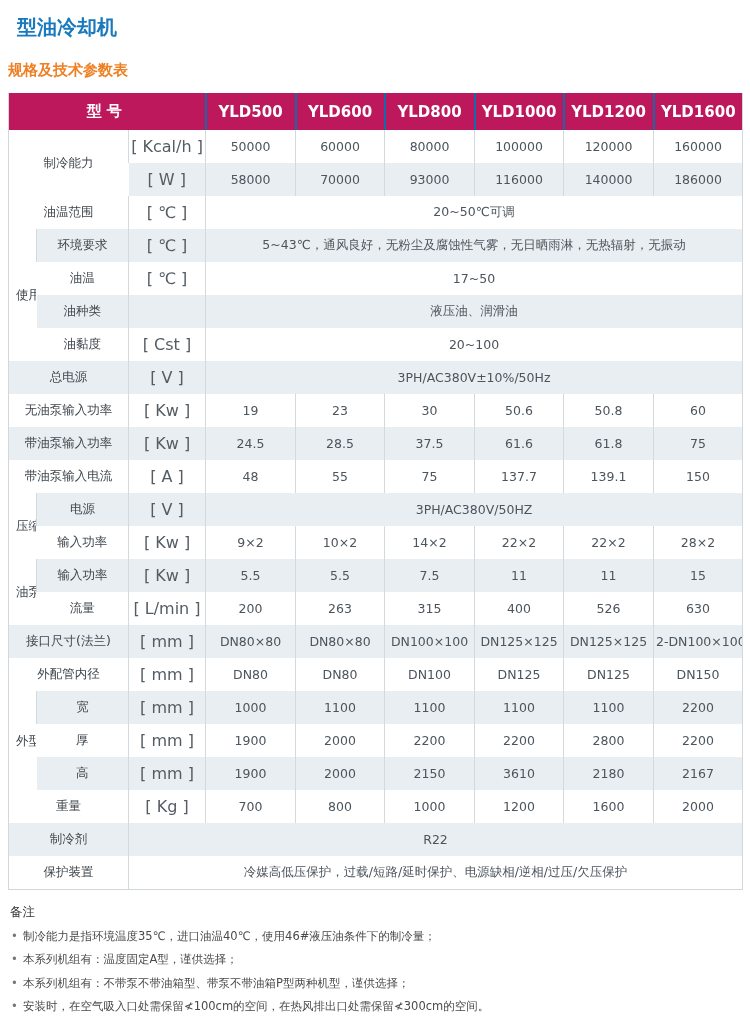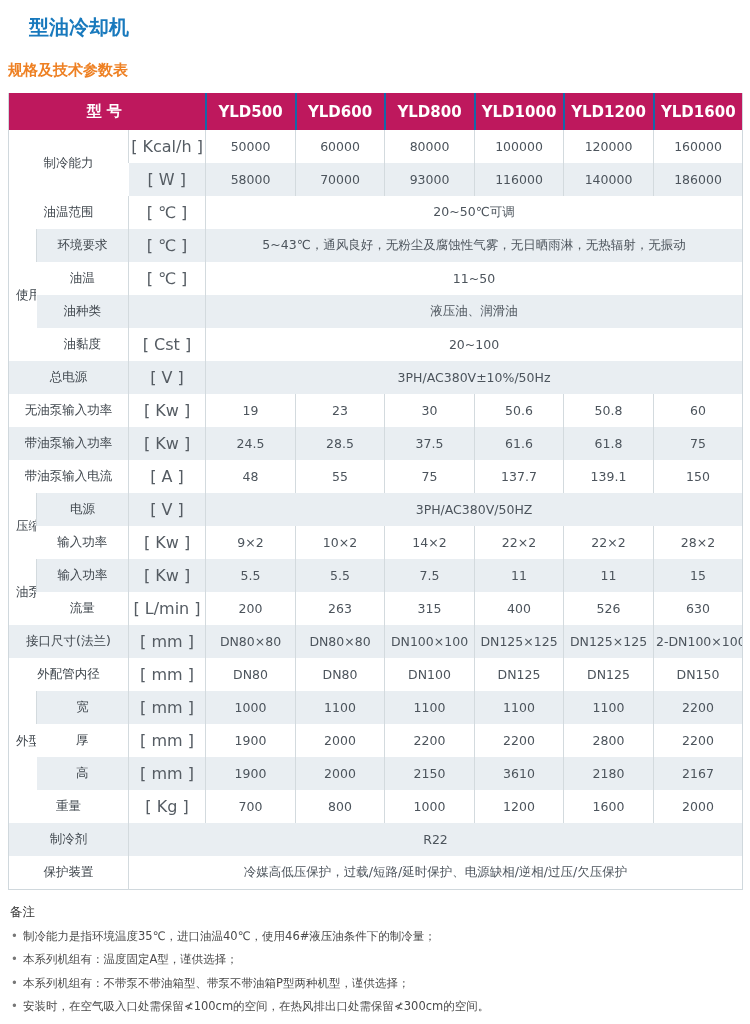--- a/index.html
+++ b/index.html
@@ -6,21 +6,21 @@
   html,body { width: 750px; background:#fff; }
   body {
     height: 1024px; overflow: hidden;
     font-family: "DejaVu Sans", "Liberation Sans", sans-serif;
     -webkit-font-smoothing: antialiased;
   }
   .page { padding: 14px 8px 0 8px; }
 
   .title-row { display: flex; align-items: baseline; }
   .title-main { font-size: 31px; font-weight: bold; color: #1879bd; letter-spacing: 0.5px; }
-  .title-suffix { font-size: 20px; font-weight: bold; color: #1879bd; margin-left: 21px; }
+  .title-suffix { font-size: 20px; font-weight: bold; color: #1879bd; margin-left: 9px; }
   .subtitle { margin-top: 20px; font-size: 15px; font-weight: bold; color: #ee8023; }
 
   table.spec {
     margin-top: 13px;
     border-collapse: collapse;
     table-layout: fixed;
     width: 734px;
     border: 1px solid #d0d8dd;
     border-top: none;
   }
@@ -123,21 +123,21 @@
 
       <tr class="g">
         <td class="grp" rowspan="4"><span class="vchars">使用条件</span></td>
         <td class="lbl">环境要求</td>
         <td class="unit">[ ℃ ]</td>
         <td class="span-val" colspan="6">5~43℃，通风良好，无粉尘及腐蚀性气雾，无日晒雨淋，无热辐射，无振动</td>
       </tr>
       <tr>
         <td class="lbl">油温</td>
         <td class="unit">[ ℃ ]</td>
-        <td class="span-val" colspan="6">11~50</td>
+        <td class="span-val" colspan="6">17~50</td>
       </tr>
       <tr class="g">
         <td class="lbl">油种类</td>
         <td class="unit"></td>
         <td class="span-val" colspan="6">液压油、润滑油</td>
       </tr>
       <tr>
         <td class="lbl">油黏度</td>
         <td class="unit">[ Cst ]</td>
         <td class="span-val" colspan="6">20~100</td>

